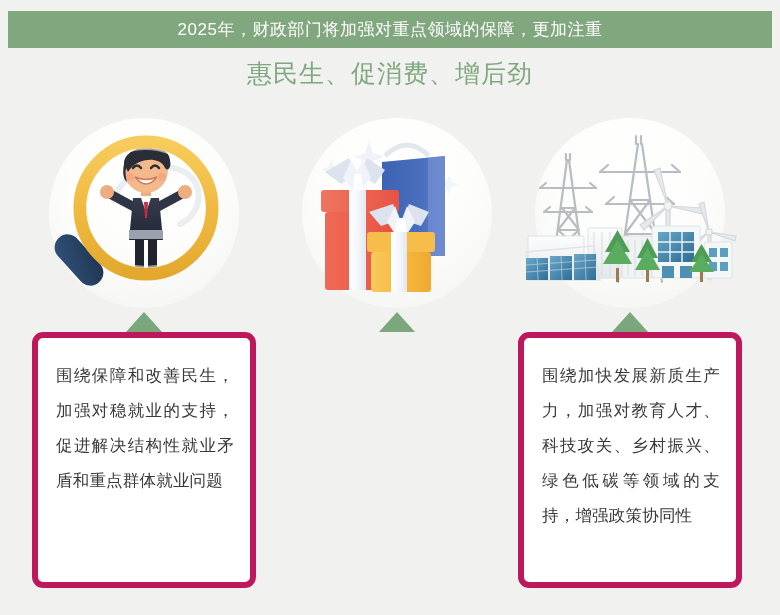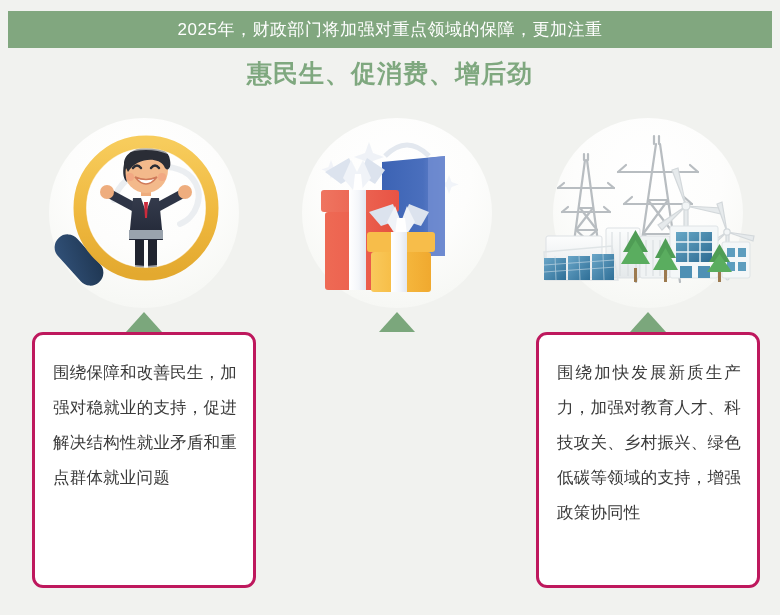--- a/index.html
+++ b/index.html
@@ -37,21 +37,21 @@
   }
 
   .subtitle {
     position: absolute;
     left: 0;
     top: 58px;
     width: 780px;
     text-align: center;
     color: #7fa87f;
     font-size: 25px;
-    font-weight: bold;
+    font-weight: normal;
     letter-spacing: 1px;
     line-height: 1.2;
   }
 
   
   .columns {
     position: absolute;
     left: 0;
     top: 112px;
     width: 780px;
@@ -59,21 +59,21 @@
   }
 
   .column {
     position: absolute;
     top: 0;
     width: 224px;
     height: 503px;
   }
   .col-1 { left: 32px; }
   .col-2 { left: 285px; }
-  .col-3 { left: 536px; width: 224px; }
+  .col-3 { left: 518px; width: 224px; }
 
   
   .illus {
     position: relative;
     width: 100%;
     height: 190px;
   }
   .illus-backdrop {
     position: absolute;
     left: 50%;
@@ -106,21 +106,21 @@
   }
 
   
   .card {
     position: absolute;
     left: 0;
     top: 220px;
     width: 224px;
     height: 256px;
     background: #ffffff;
-    border: 3px solid #be185d;
+    border: 6px solid #be185d;
     border-radius: 11px;
     padding: 20px 16px 16px 18px;
   }
   .card-text {
     color: #3a3a3a;
     font-size: 16.5px;
     line-height: 35px;
     letter-spacing: 0.2px;
     text-align: justify;
     text-justify: inter-ideograph;

